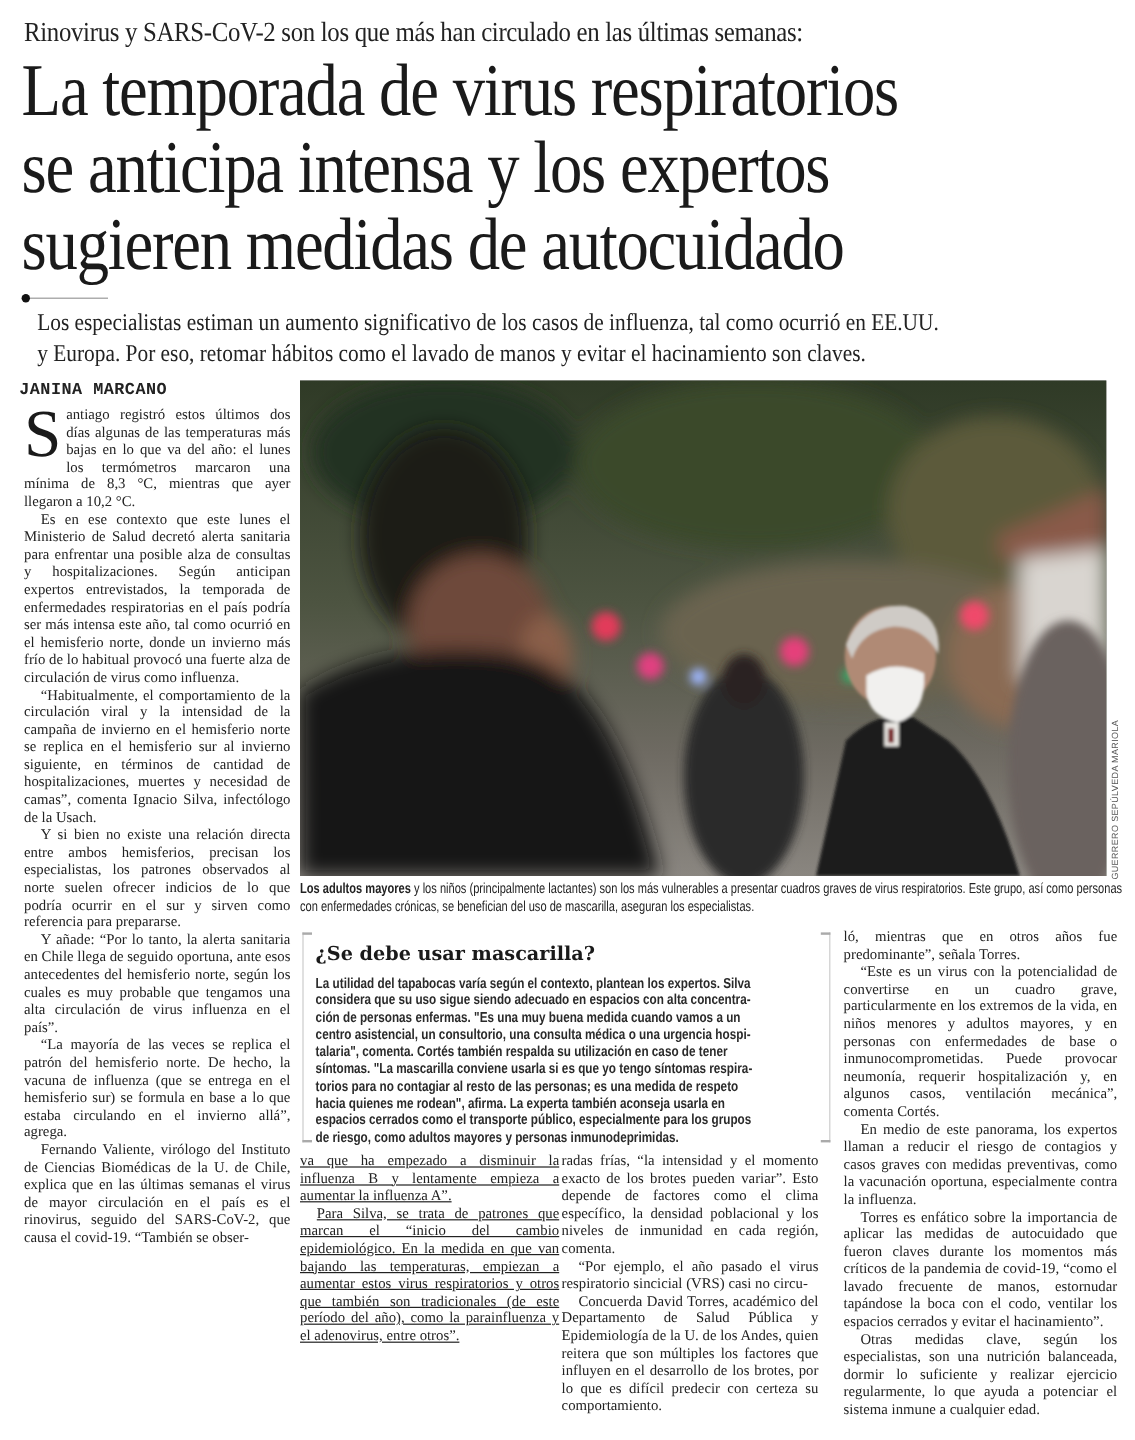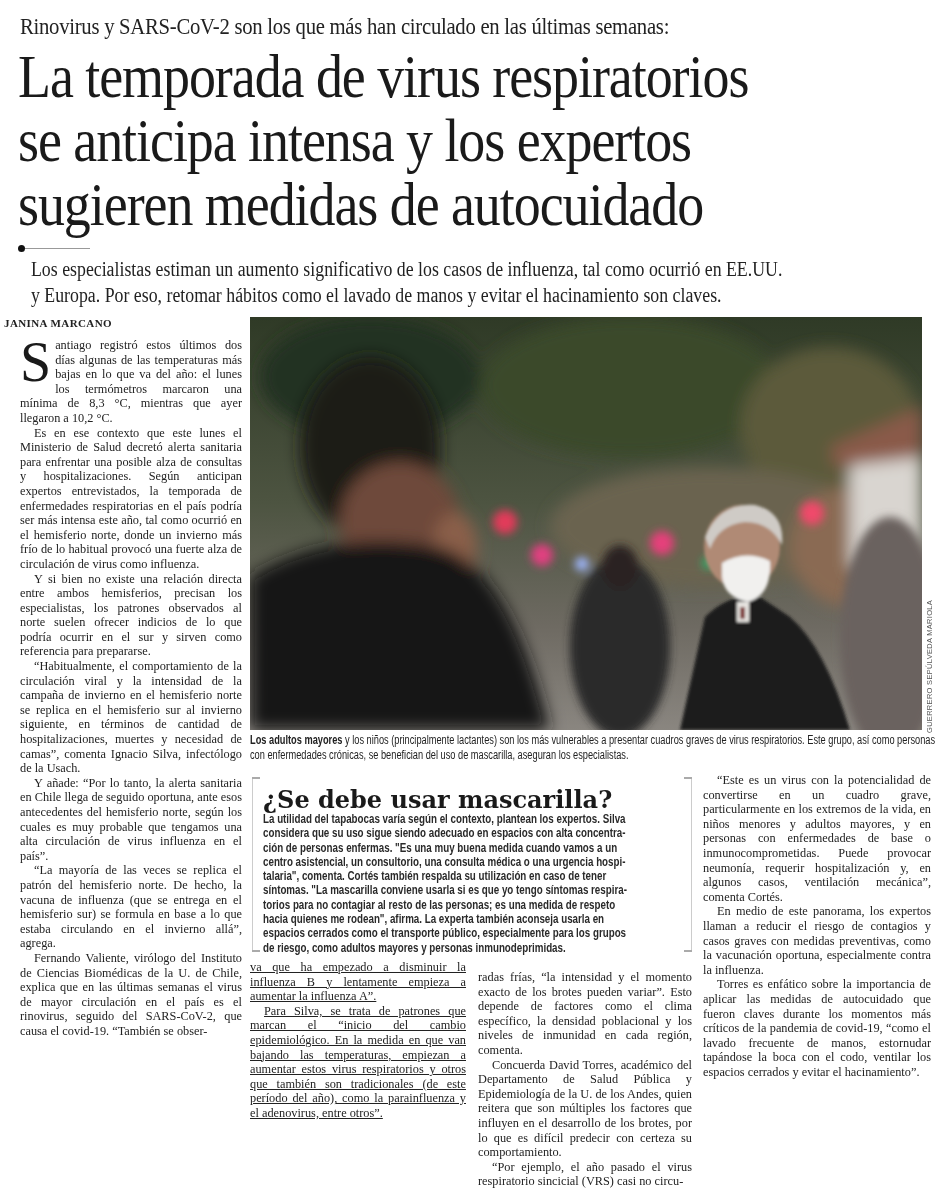--- a/index.html
+++ b/index.html
@@ -7,41 +7,41 @@
   body { position: relative; color: #1d1d1b; font-family: "Liberation Serif", "DejaVu Serif", serif; }
 
   .kicker { position: absolute; left: 20px; top: 14px; font-size: 23px; letter-spacing: -0.3px; transform: scaleX(0.9); transform-origin: left top; white-space: nowrap; color: #222; }
   .headline { position: absolute; left: 18px; top: 44px; width: 1000px; font-size: 62px; line-height: 64px; letter-spacing: -1.2px; transform: scaleX(0.87); transform-origin: left top; color: #1a1a1a; font-weight: normal; }
   .headline div { white-space: nowrap; }
   .rule-dot { position: absolute; left: 18px; top: 245px; width: 7px; height: 7px; border-radius: 50%; background: #111; }
   .rule-line { position: absolute; left: 25px; top: 248px; width: 65px; height: 1px; background: #999; }
   .deck { position: absolute; left: 31px; top: 256px; width: 1020px; font-size: 20px; line-height: 26px; transform: scaleX(0.89); transform-origin: left top; color: #222; }
   .deck div { white-space: nowrap; }
 
-  .byline { position: absolute; left: 4px; top: 317px; font-family: Liberation Serif, serif; font-size: 11px; font-weight: bold; letter-spacing: 0.4px; color: #222; }
+  .byline { position: absolute; left: 16px; top: 317px; font-family: Liberation Mono, monospace; font-size: 14px; font-weight: bold; letter-spacing: 0.4px; color: #222; }
 
   .col { position: absolute; font-size: 12.3px; line-height: 14.6px; text-align: justify; hyphens: manual; color: #222; }
   .col p { text-indent: 14px; }
   .col p.cont { text-indent: 0; }
   .col1 { left: 20px; top: 338px; width: 222px; }
   .col2 { left: 250px; top: 960px; width: 216px; text-decoration: underline; }
-  .col3 { left: 478px; top: 960px; width: 214px; margin-top: 10px; }
+  .col3 { left: 468px; top: 960px; width: 214px; }
   .col4 { left: 703px; top: 773px; width: 228px; }
 
   .dropcap { float: left; font-size: 56px; line-height: 44px; margin: 2px 4px 0 0; color: #1a1a1a; }
   .first-p { text-indent: 0 !important; }
 
   .photo { position: absolute; left: 250px; top: 317px; width: 672px; height: 413px; overflow: hidden; background: #3d4336; }
   .credit { position: absolute; left: 925px; top: 733px; transform: rotate(-90deg); transform-origin: left top; font-family: "Liberation Sans", sans-serif; font-size: 7.5px; letter-spacing: 0.3px; color: #555; white-space: nowrap; }
   .caption { position: absolute; left: 250px; top: 733px; width: 890px; font-family: "Liberation Sans", sans-serif; font-size: 12px; line-height: 15px; transform: scaleX(0.77); transform-origin: left top; color: #222; }
   .caption b { font-weight: bold; }
 
   .box { position: absolute; left: 252px; top: 777px; width: 440px; height: 175px; border-left: 1px solid #ccc; border-right: 1px solid #ccc; }
   .box-corner { position: absolute; width: 8px; height: 2px; background: #aaa; }
-  .box-title { position: absolute; left: 10px; top: 8px; font-family: "DejaVu Serif", serif; font-weight: bold; font-size: 24px; color: #1a1a1a; }
+  .box-title { position: absolute; left: 10px; top: 8px; font-family: "DejaVu Serif", serif; font-weight: bold; font-size: 16px; color: #1a1a1a; }
   .box-body { position: absolute; left: 10px; top: 35px; width: 520px; font-family: "Liberation Sans", sans-serif; font-weight: bold; font-size: 12px; line-height: 14.3px; color: #2a2a2a; transform: scaleX(0.815); transform-origin: left top; }
   .box-body div { white-space: nowrap; }
 </style>
 </head>
 <body>
 
 <div class="kicker">Rinovirus y SARS-CoV-2 son los que más han circulado en las últimas semanas:</div>
 <h1 class="headline">
   <div>La temporada de virus respiratorios</div>
   <div>se anticipa intensa y los expertos</div>
@@ -51,22 +51,22 @@
 <div class="rule-line"></div>
 <div class="deck">
   <div>Los especialistas estiman un aumento significativo de los casos de influenza, tal como ocurrió en EE.UU.</div>
   <div>y Europa. Por eso, retomar hábitos como el lavado de manos y evitar el hacinamiento son claves.</div>
 </div>
 <div class="byline">JANINA MARCANO</div>
 
 <div class="col col1">
   <p class="first-p"><span class="dropcap">S</span><span>antiago registró estos últimos dos días algunas de las temperaturas más bajas en lo que va del año: el lunes los termómetros marcaron una mínima de 8,3 °C, mientras que ayer llegaron a 10,2 °C.</span></p>
   <p>Es en ese contexto que este lunes el Ministerio de Salud decretó alerta sanitaria para enfrentar una posible alza de consultas y hospitalizaciones. Según anticipan expertos entrevistados, la temporada de enfermedades respiratorias en el país podría ser más intensa este año, tal como ocurrió en el hemisferio norte, donde un invierno más frío de lo habitual provocó una fuerte alza de circulación de virus como influenza.</p>
+  <p>“Habitualmente, el comportamiento de la circulación viral y la intensidad de la campaña de invierno en el hemisferio norte se replica en el hemisferio sur al invierno siguiente, en términos de cantidad de hospitalizaciones, muertes y necesidad de camas”, comenta Ignacio Silva, infectólogo de la Usach.</p>
   <p>Y si bien no existe una relación directa entre ambos hemisferios, precisan los especialistas, los patrones observados al norte suelen ofrecer indicios de lo que podría ocurrir en el sur y sirven como referencia para prepararse.</p>
-  <p>“Habitualmente, el comportamiento de la circulación viral y la intensidad de la campaña de invierno en el hemisferio norte se replica en el hemisferio sur al invierno siguiente, en términos de cantidad de hospitalizaciones, muertes y necesidad de camas”, comenta Ignacio Silva, infectólogo de la Usach.</p>
   <p>Y añade: “Por lo tanto, la alerta sanitaria en Chile llega de seguido oportuna, ante esos antecedentes del hemisferio norte, según los cuales es muy probable que tengamos una alta circulación de virus influenza en el país”.</p>
   <p>“La mayoría de las veces se replica el patrón del hemisferio norte. De hecho, la vacuna de influenza (que se entrega en el hemisferio sur) se formula en base a lo que estaba circulando en el invierno allá”, agrega.</p>
   <p>Fernando Valiente, virólogo del Instituto de Ciencias Biomédicas de la U. de Chile, explica que en las últimas semanas el virus de mayor circulación en el país es el rinovirus, seguido del SARS-CoV-2, que causa el covid-19. “También se obser-</p>
 </div>
 
 <div class="photo" aria-label="Hombre mayor con mascarilla blanca en una calle concurrida de Santiago">
   <svg width="672" height="413" viewBox="0 0 672 413">
     <defs>
       <filter id="blur8">
           <feGaussianBlur stdDeviation="8"></feGaussianBlur>
@@ -146,21 +146,23 @@
   </div>
 </div>
 
 <div class="col col2">
   <p class="cont">va que ha empezado a disminuir la influenza B y lentamente empieza a aumentar la influenza A”.</p>
   <p>Para Silva, se trata de patrones que marcan el “inicio del cambio epidemiológico. En la medida en que van bajando las temperaturas, empiezan a aumentar estos virus respiratorios y otros que también son tradicionales (de este período del año), como la parainfluenza y el adenovirus, entre otros”.</p>
 </div>
 
 <div class="col col3">
   <p class="cont">radas frías, “la intensidad y el momento exacto de los brotes pueden variar”. Esto depende de factores como el clima específico, la densidad poblacional y los niveles de inmunidad en cada región, comenta.</p>
+  <p>“Por ejemplo, el año pasado el virus respiratorio sincicial (VRS) casi no circu-</p>
   <p>Concuerda David Torres, académico del Departamento de Salud Pública y Epidemiología de la U. de los Andes, quien reitera que son múltiples los factores que influyen en el desarrollo de los brotes, por lo que es difícil predecir con certeza su comportamiento.</p>
-  <p>“Por ejemplo, el año pasado el virus respiratorio sincicial (VRS) casi no circu-</p>
 </div>
 
 <div class="col col4">
+  <p class="cont">ló, mientras que en otros años fue predominante”, señala Torres.</p>
   <p>“Este es un virus con la potencialidad de convertirse en un cuadro grave, particularmente en los extremos de la vida, en niños menores y adultos mayores, y en personas con enfermedades de base o inmunocomprometidas. Puede provocar neumonía, requerir hospitalización y, en algunos casos, ventilación mecánica”, comenta Cortés.</p>
   <p>En medio de este panorama, los expertos llaman a reducir el riesgo de contagios y casos graves con medidas preventivas, como la vacunación oportuna, especialmente contra la influenza.</p>
   <p>Torres es enfático sobre la importancia de aplicar las medidas de autocuidado que fueron claves durante los momentos más críticos de la pandemia de covid-19, “como el lavado frecuente de manos, estornudar tapándose la boca con el codo, ventilar los espacios cerrados y evitar el hacinamiento”.</p>
+  <p>Otras medidas clave, según los especialistas, son una nutrición balanceada, dormir lo suficiente y realizar ejercicio regularmente, lo que ayuda a potenciar el sistema inmune a cualquier edad.</p>
 </div>
 
 </body></html>

